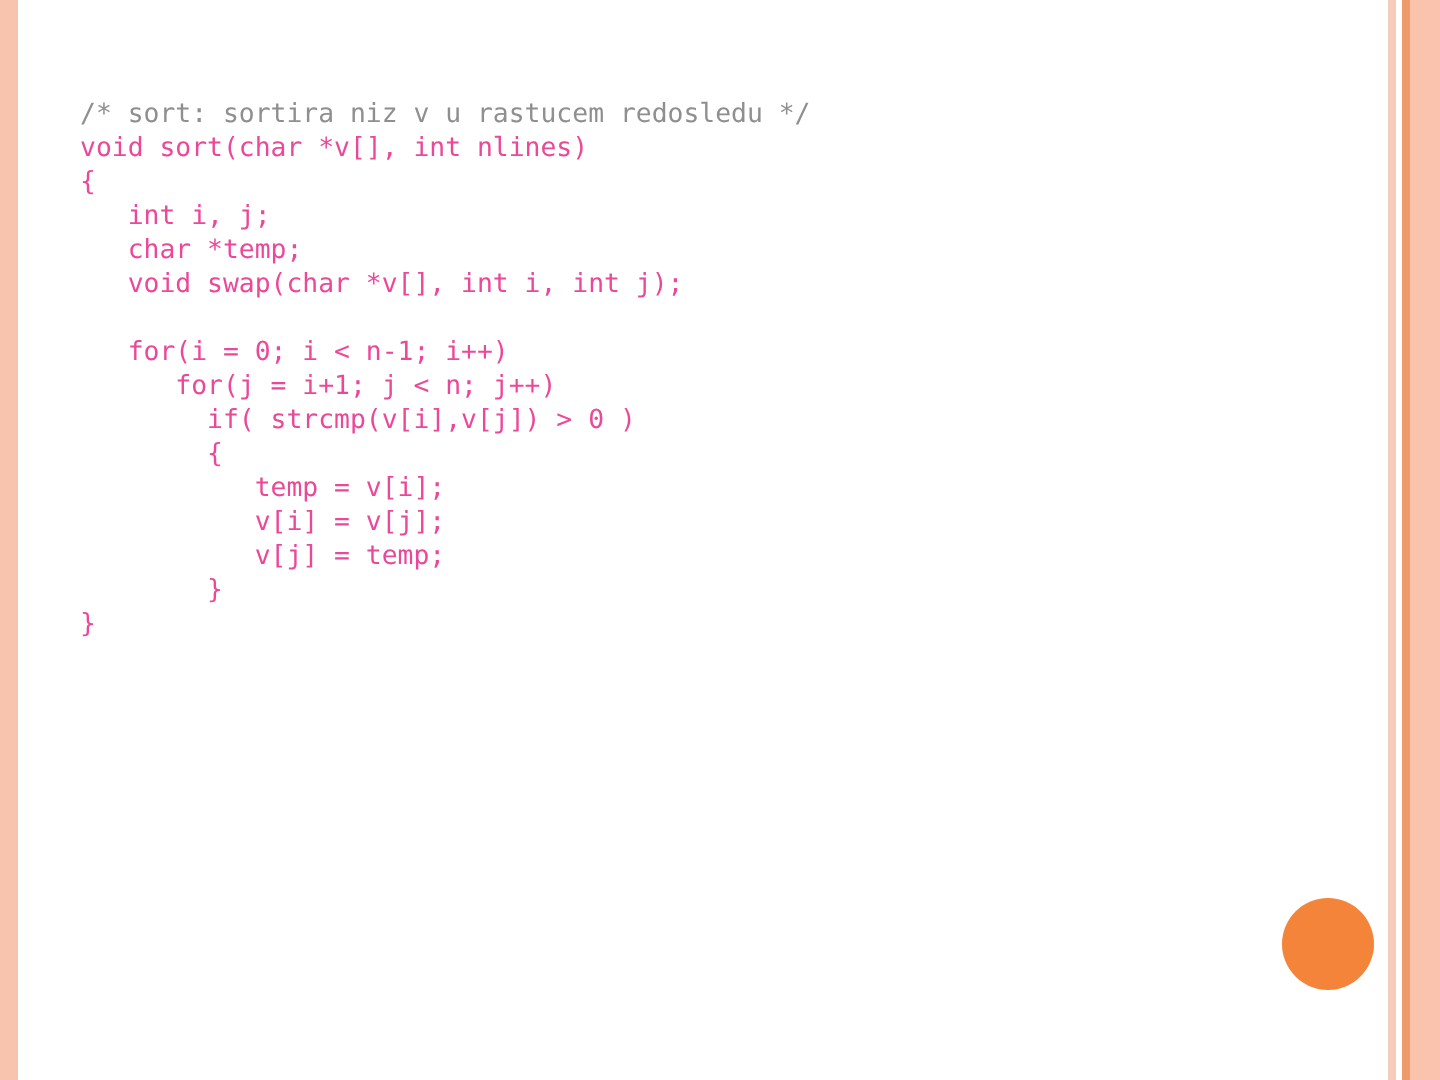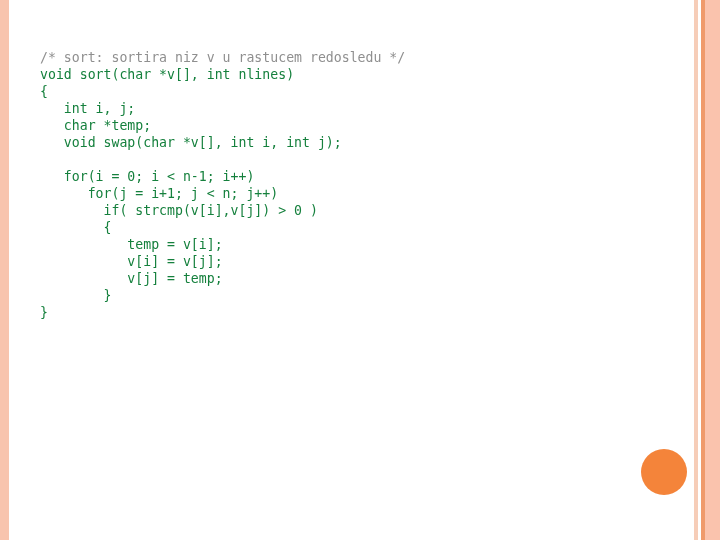--- a/index.html
+++ b/index.html
@@ -53,21 +53,21 @@
     line-height: 17px;
     white-space: pre;
     color: #1a1a1a;
     letter-spacing: 0px;
   }
   .code-line {
     white-space: pre;
     min-height: 17px;
   }
   .tok-comment { color: #8f8f8f; }
-  .tok-plain   { color: #15803d; }
+  .tok-plain   { color: #ec4899; }
 </style>
 </head>
 <body>
 
 <div id="slide">
 
   <div class="stripe stripe-left-1"></div>
 
   <div class="stripe stripe-right-1"></div>
   <div class="stripe stripe-right-3"></div>

